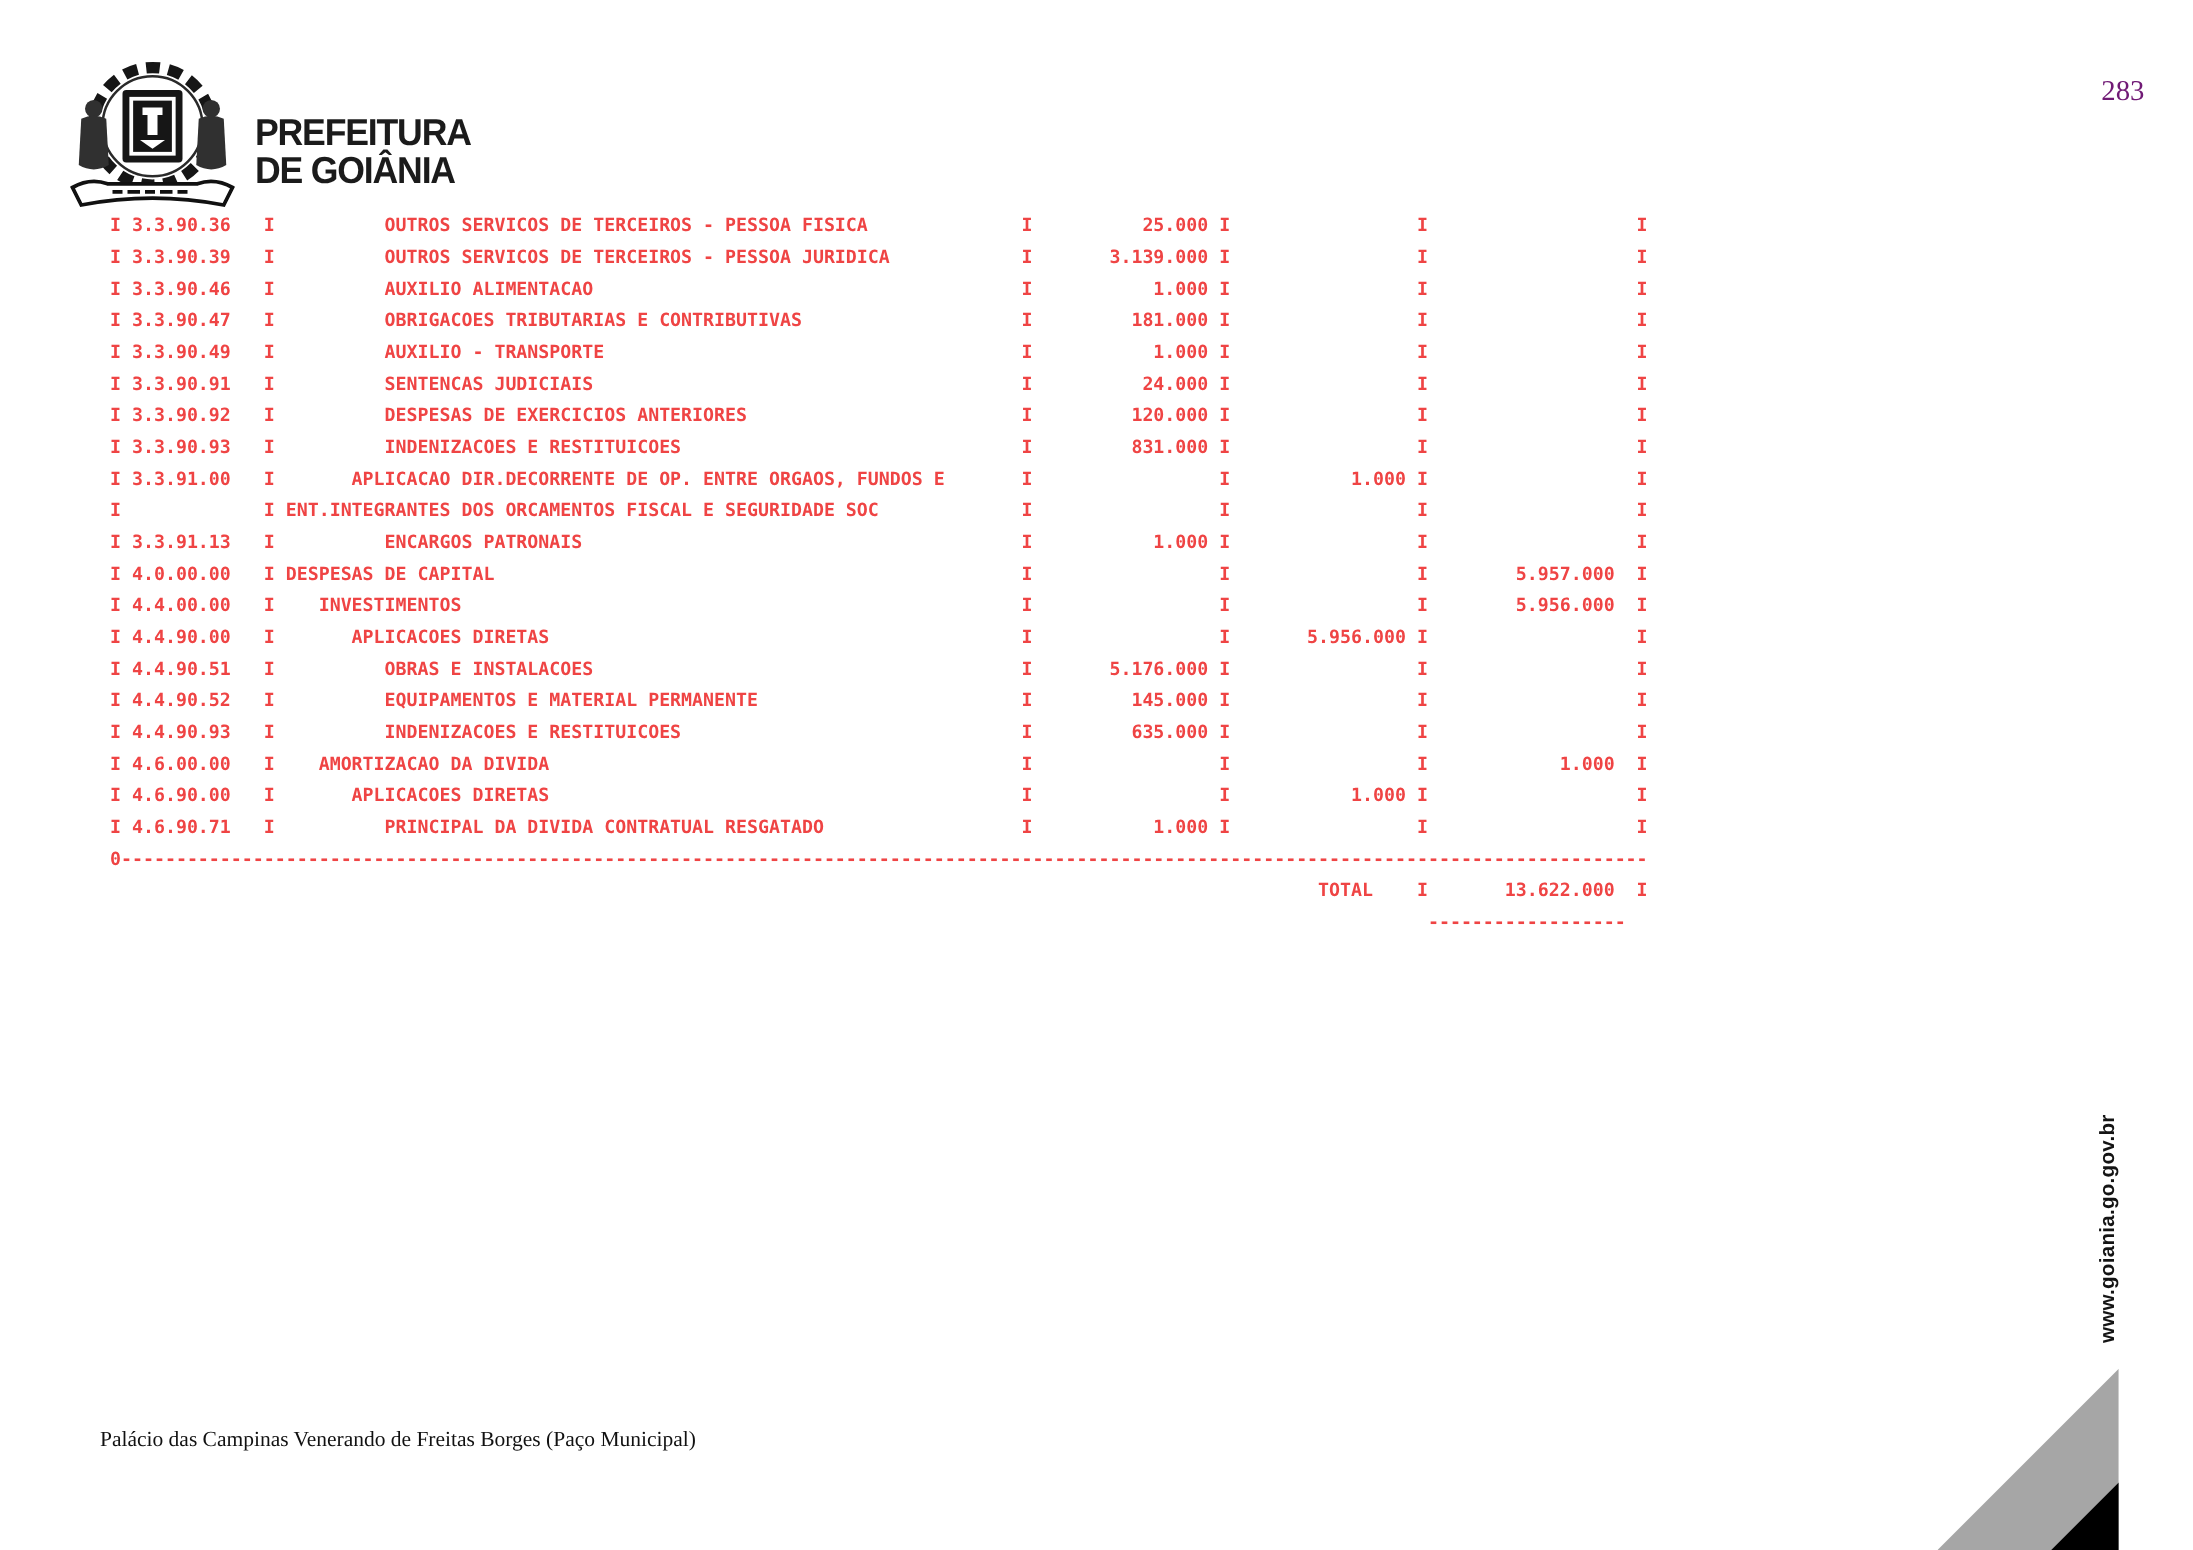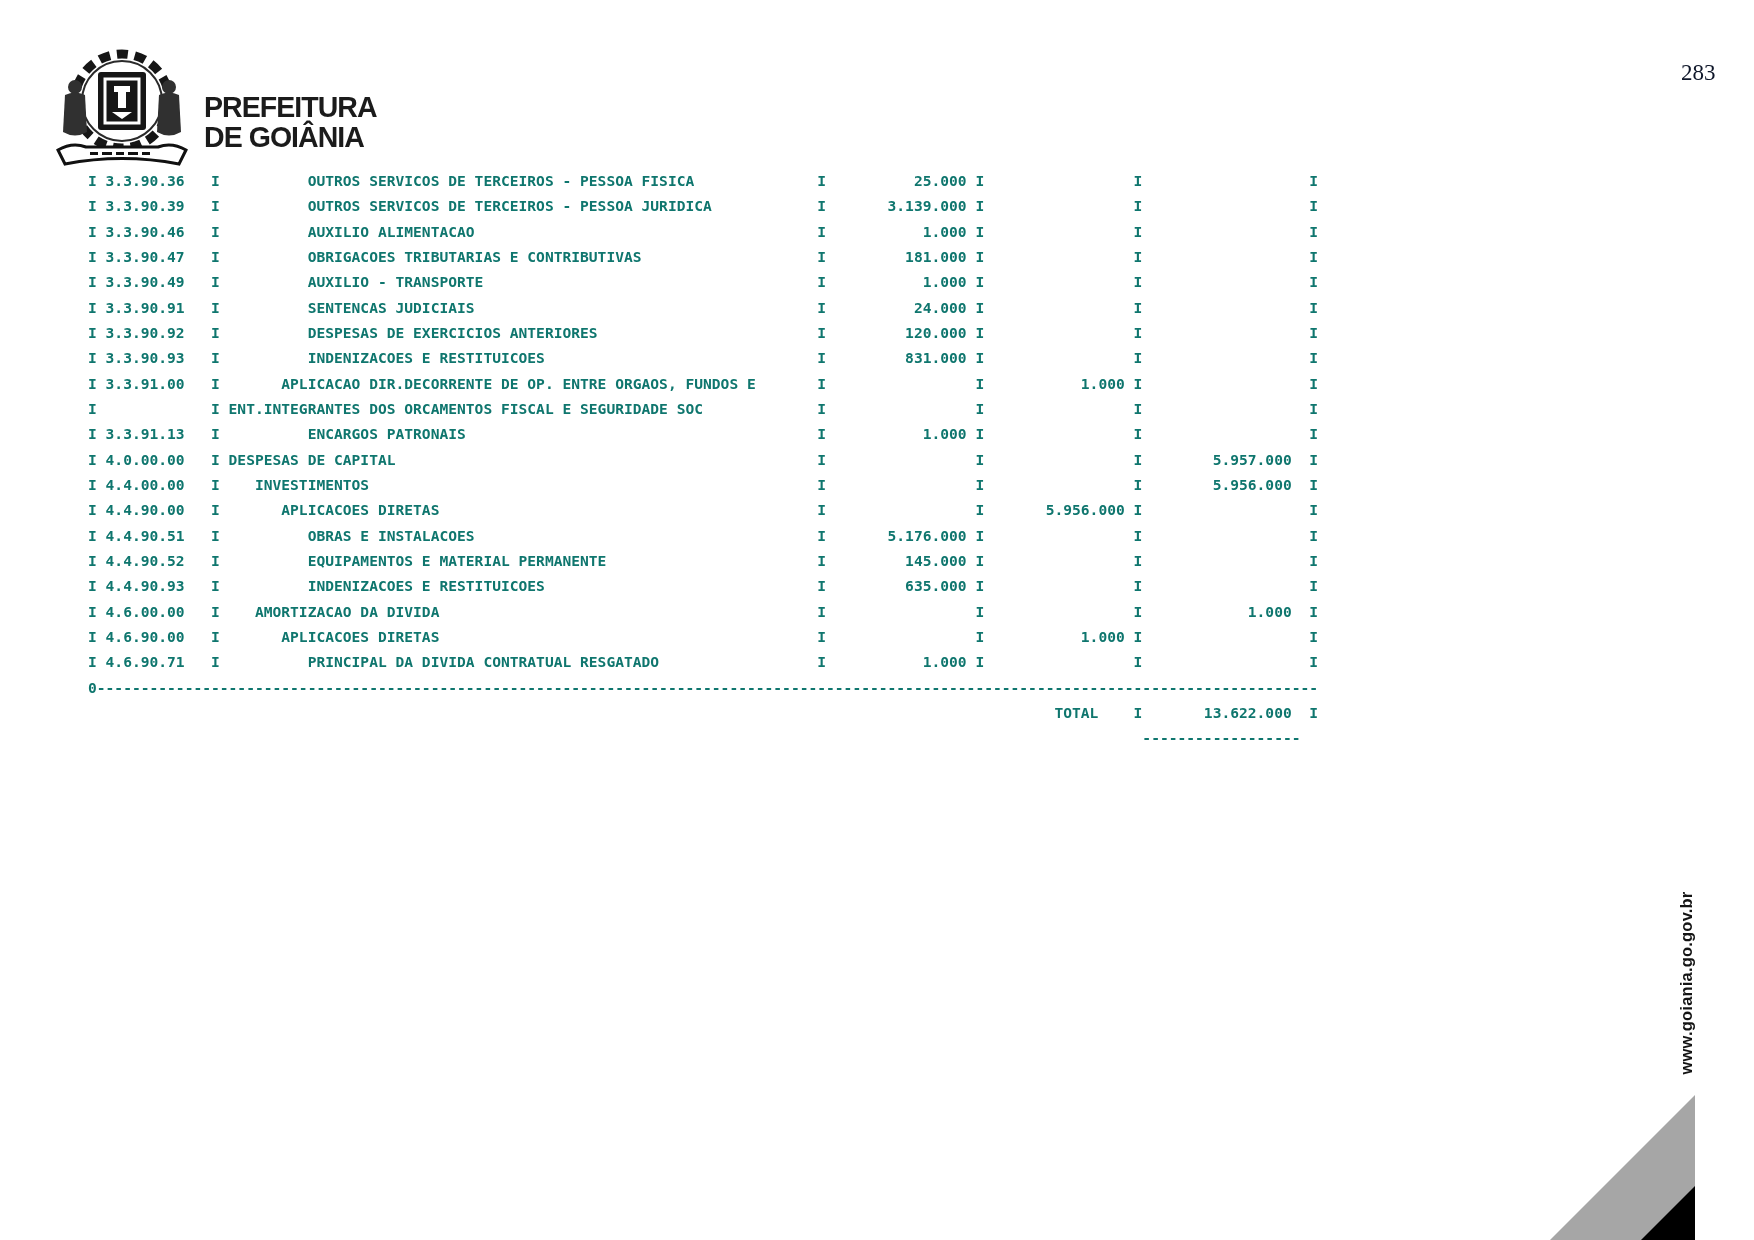--- a/index.html
+++ b/index.html
@@ -5,36 +5,36 @@
 <style>
   html,body{margin:0;padding:0;}
   body{
     width:1754px;height:1240px;position:relative;background:#ffffff;
     font-family:"Liberation Sans",sans-serif;color:#0d0d0d;overflow:hidden;
   }
   .page{position:absolute;inset:0;}
   
   .page-number{
     position:absolute;left:1681px;top:60px;
-    font-family:"Liberation Serif",serif;font-size:23px;color:#0f172a;
+    font-family:"Liberation Serif",serif;font-size:23px;color:#701a75;
   }
   
   .logo-emblem{position:absolute;left:52px;top:46px;width:140px;height:128px;}
   .logo-text{
     position:absolute;left:204px;top:92px;
     font-family:"Liberation Sans",sans-serif;font-weight:bold;
     font-size:30px;line-height:30px;letter-spacing:-1px;color:#1b1b1b;
     transform:scaleX(0.95);transform-origin:left top;
   }
   
   .report{
     position:absolute;left:88px;top:168px;margin:0;
     font-family:"DejaVu Sans Mono","Liberation Mono",monospace;
     font-weight:bold;font-size:14.6px;line-height:25.33px;
-    color:#0f766e;white-space:pre;text-align:center;
+    color:#ef4444;white-space:pre;text-align:center;
   }
   
   .footer{
     position:absolute;left:80px;top:1143px;
     font-family:"Liberation Serif",serif;font-size:17.2px;line-height:18.6px;color:#111;
   }
   
   .side-url{
     position:absolute;left:1592px;top:973px;width:190px;height:20px;
     transform:rotate(-90deg);transform-origin:center center;
@@ -83,20 +83,21 @@
   </svg>
 
   <div class="logo-text">
     <div>PREFEITURA</div>
     <div>DE GOIÂNIA</div>
   </div>
 
   <pre class="report" id="report"><div>I 3.3.90.36   I          OUTROS SERVICOS DE TERCEIROS - PESSOA FISICA              I          25.000 I                 I                   I</div><div>I 3.3.90.39   I          OUTROS SERVICOS DE TERCEIROS - PESSOA JURIDICA            I       3.139.000 I                 I                   I</div><div>I 3.3.90.46   I          AUXILIO ALIMENTACAO                                       I           1.000 I                 I                   I</div><div>I 3.3.90.47   I          OBRIGACOES TRIBUTARIAS E CONTRIBUTIVAS                    I         181.000 I                 I                   I</div><div>I 3.3.90.49   I          AUXILIO - TRANSPORTE                                      I           1.000 I                 I                   I</div><div>I 3.3.90.91   I          SENTENCAS JUDICIAIS                                       I          24.000 I                 I                   I</div><div>I 3.3.90.92   I          DESPESAS DE EXERCICIOS ANTERIORES                         I         120.000 I                 I                   I</div><div>I 3.3.90.93   I          INDENIZACOES E RESTITUICOES                               I         831.000 I                 I                   I</div><div>I 3.3.91.00   I       APLICACAO DIR.DECORRENTE DE OP. ENTRE ORGAOS, FUNDOS E       I                 I           1.000 I                   I</div><div>I             I ENT.INTEGRANTES DOS ORCAMENTOS FISCAL E SEGURIDADE SOC             I                 I                 I                   I</div><div>I 3.3.91.13   I          ENCARGOS PATRONAIS                                        I           1.000 I                 I                   I</div><div>I 4.0.00.00   I DESPESAS DE CAPITAL                                                I                 I                 I        5.957.000  I</div><div>I 4.4.00.00   I    INVESTIMENTOS                                                   I                 I                 I        5.956.000  I</div><div>I 4.4.90.00   I       APLICACOES DIRETAS                                           I                 I       5.956.000 I                   I</div><div>I 4.4.90.51   I          OBRAS E INSTALACOES                                       I       5.176.000 I                 I                   I</div><div>I 4.4.90.52   I          EQUIPAMENTOS E MATERIAL PERMANENTE                        I         145.000 I                 I                   I</div><div>I 4.4.90.93   I          INDENIZACOES E RESTITUICOES                               I         635.000 I                 I                   I</div><div>I 4.6.00.00   I    AMORTIZACAO DA DIVIDA                                           I                 I                 I            1.000  I</div><div>I 4.6.90.00   I       APLICACOES DIRETAS                                           I                 I           1.000 I                   I</div><div>I 4.6.90.71   I          PRINCIPAL DA DIVIDA CONTRATUAL RESGATADO                  I           1.000 I                 I                   I</div><div>0-------------------------------------------------------------------------------------------------------------------------------------------</div><div>                                                                                                              TOTAL    I       13.622.000  I</div><div>                                                                                                                        ------------------  </div></pre>
 
   <div class="footer">
+    <div>Palácio das Campinas Venerando de Freitas Borges (Paço Municipal)</div>
   </div>
 
   <div class="side-url">www.goiania.go.gov.br</div>
 
   <svg class="corner-art" viewBox="0 0 145 145" aria-hidden="true">
     <polygon points="145,0 145,145 0,145" fill="#a6a6a6"></polygon>
     <polygon points="145,91 145,145 91,145" fill="#000000"></polygon>
   </svg>
 
 </div>

